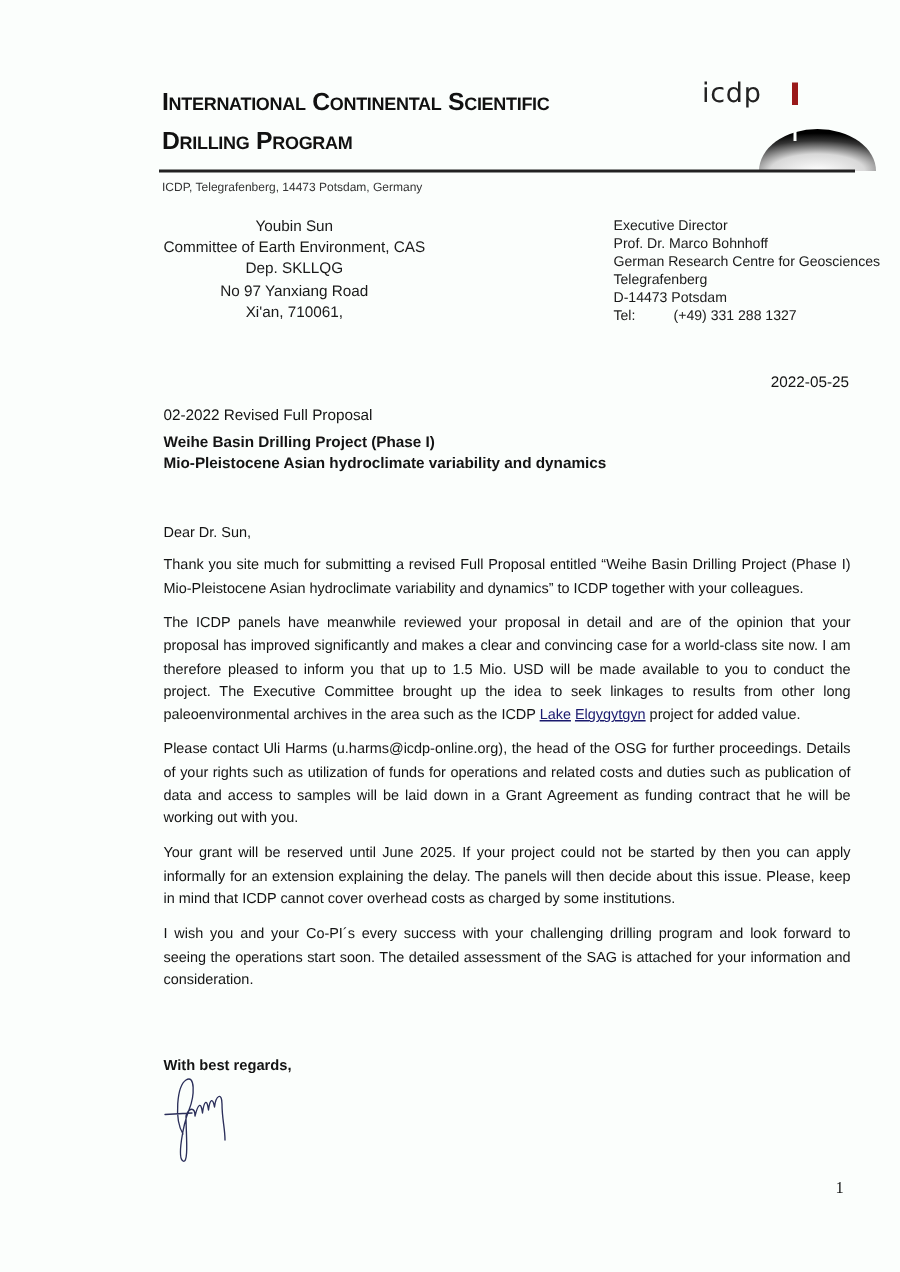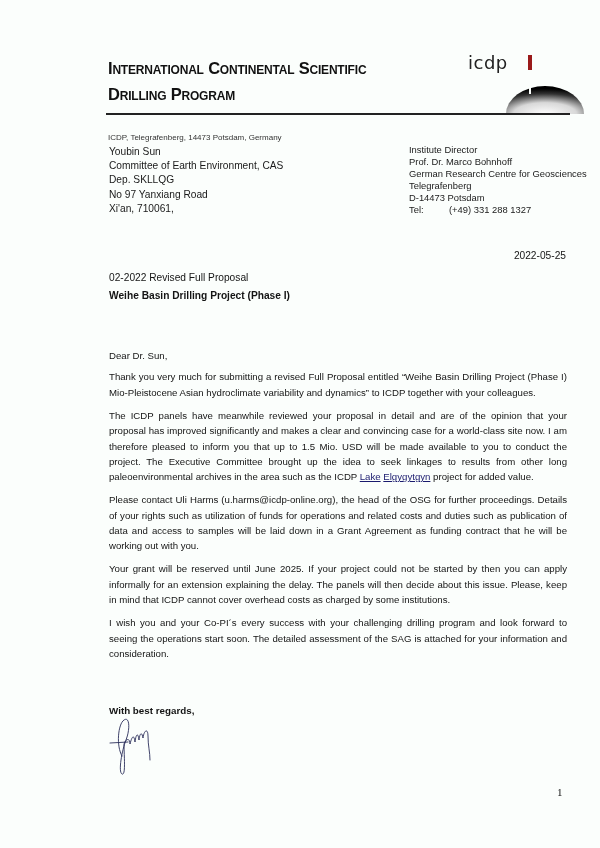--- a/index.html
+++ b/index.html
@@ -23,22 +23,22 @@
     .logo { position: absolute; left: 420px; top: 48px; width: 110px; height: 66px; }
     .logo-text {
       position: absolute; left: 10px; top: 4px;
       font-size: 18px; letter-spacing: 0.5px; color: #222;
       font-family: "DejaVu Sans", sans-serif;
       text-align: center;
     }
     .logo-bar { position: absolute; left: 70px; top: 7px; width: 4px; height: 15px; background: #9a1a1a; }
     .logo-dome { position: absolute; left: 48px; top: 36px; }
     .header-rule { position: absolute; left: 68px; top: 113px; width: 464px; height: 1.5px; background: #222; }
-    .return-address { position: absolute; left: 70px; top: 133px; font-size: 8px; color: #333; }
-    .recipient { position: absolute; left: 71px; top: 145px; font-size: 10.2px; line-height: 14.2px; color: #1a1a1a; }
+    .return-address { position: absolute; left: 70px; top: 120px; font-size: 8px; color: #333; }
+    .recipient { position: absolute; left: 71px; top: 145px; font-size: 10.2px; line-height: 14.2px; color: #1a1a1a; text-align: center; }
     .recipient .bold { font-weight: bold; }
     .sender { position: absolute; left: 371px; top: 144px; font-size: 9.4px; line-height: 12px; color: #1a1a1a; }
     .sender .tel-label { display: inline-block; width: 40px; }
     .date { position: absolute; right: 72px; top: 250px; font-size: 10.2px; }
     .ref { position: absolute; left: 71px; top: 272px; font-size: 10.2px; }
     .subject { position: absolute; left: 71px; top: 289px; font-size: 10.2px; line-height: 14px; font-weight: bold; }
     .body { position: absolute; left: 71px; top: 348px; width: 458px; font-size: 9.65px; line-height: 15.4px; }
     .body p { margin: 0 0 7.5px 0; text-align: justify; }
     .body p.salutation { margin-bottom: 6px; }
     .link { color: #1a1a6e; text-decoration: underline; }
@@ -78,40 +78,41 @@
 
   <div class="recipient">
     <div>Youbin Sun</div>
     <div>Committee of Earth Environment, CAS</div>
     <div>Dep. SKLLQG</div>
     <div>No 97 Yanxiang Road</div>
     <div>Xi'an, 710061,</div>
   </div>
 
   <div class="sender">
-    <div>Institute Director</div>
+    <div>Executive Director</div>
     <div>Prof. Dr. Marco Bohnhoff</div>
     <div>German Research Centre for Geosciences</div>
     <div>Telegrafenberg</div>
     <div>D-14473 Potsdam</div>
     <div>
       <span class="tel-label">Tel:</span><span>(+49) 331 288 1327</span>
     </div>
   </div>
 
   <div class="date">2022-05-25</div>
   <div class="ref">02-2022 Revised Full Proposal</div>
 
   <div class="subject">
     <div>Weihe Basin Drilling Project (Phase I)</div>
+    <div>Mio-Pleistocene Asian hydroclimate variability and dynamics</div>
   </div>
 
   <div class="body">
     <p class="salutation">Dear Dr. Sun,</p>
-    <p>Thank you very much for submitting a revised Full Proposal entitled “Weihe Basin Drilling Project (Phase I) Mio-Pleistocene Asian hydroclimate variability and dynamics” to ICDP together with your colleagues.</p>
+    <p>Thank you site much for submitting a revised Full Proposal entitled “Weihe Basin Drilling Project (Phase I) Mio-Pleistocene Asian hydroclimate variability and dynamics” to ICDP together with your colleagues.</p>
     <p><span>The ICDP panels have meanwhile reviewed your proposal in detail and are of the opinion that your proposal has improved significantly and makes a clear and convincing case for a world-class site now. I am therefore pleased to inform you that up to 1.5 Mio. USD will be made available to you to conduct the project. The Executive Committee brought up the idea to seek linkages to results from other long paleoenvironmental archives in the area such as the ICDP </span><span class="link">Lake</span> <span class="link">Elgygytgyn</span><span> project for added value.</span></p>
     <p>Please contact Uli Harms (u.harms@icdp-online.org), the head of the OSG for further proceedings. Details of your rights such as utilization of funds for operations and related costs and duties such as publication of data and access to samples will be laid down in a Grant Agreement as funding contract that he will be working out with you.</p>
     <p>Your grant will be reserved until June 2025. If your project could not be started by then you can apply informally for an extension explaining the delay. The panels will then decide about this issue. Please, keep in mind that ICDP cannot cover overhead costs as charged by some institutions.</p>
     <p>I wish you and your Co-PI´s every success with your challenging drilling program and look forward to seeing the operations start soon. The detailed assessment of the SAG is attached for your information and consideration.</p>
   </div>
 
   <div class="closing">With best regards,</div>
 
   <svg class="signature" width="60" height="60" viewBox="0 0 60 60">
     <path d="M2,27 L20,26 M14,40 C8,30 10,8 16,4 C22,0 22,14 18,24 C14,34 10,56 14,58 C18,60 16,40 16,28 C18,22 22,22 22,28 C24,20 26,18 27,26 C28,18 30,16 31,24 C32,16 34,16 35,22 C36,14 40,12 40,20 C40,30 42,36 42,44" fill="none" stroke="#2b2f5a" stroke-width="0.9" stroke-linecap="round" stroke-linejoin="round"></path>

